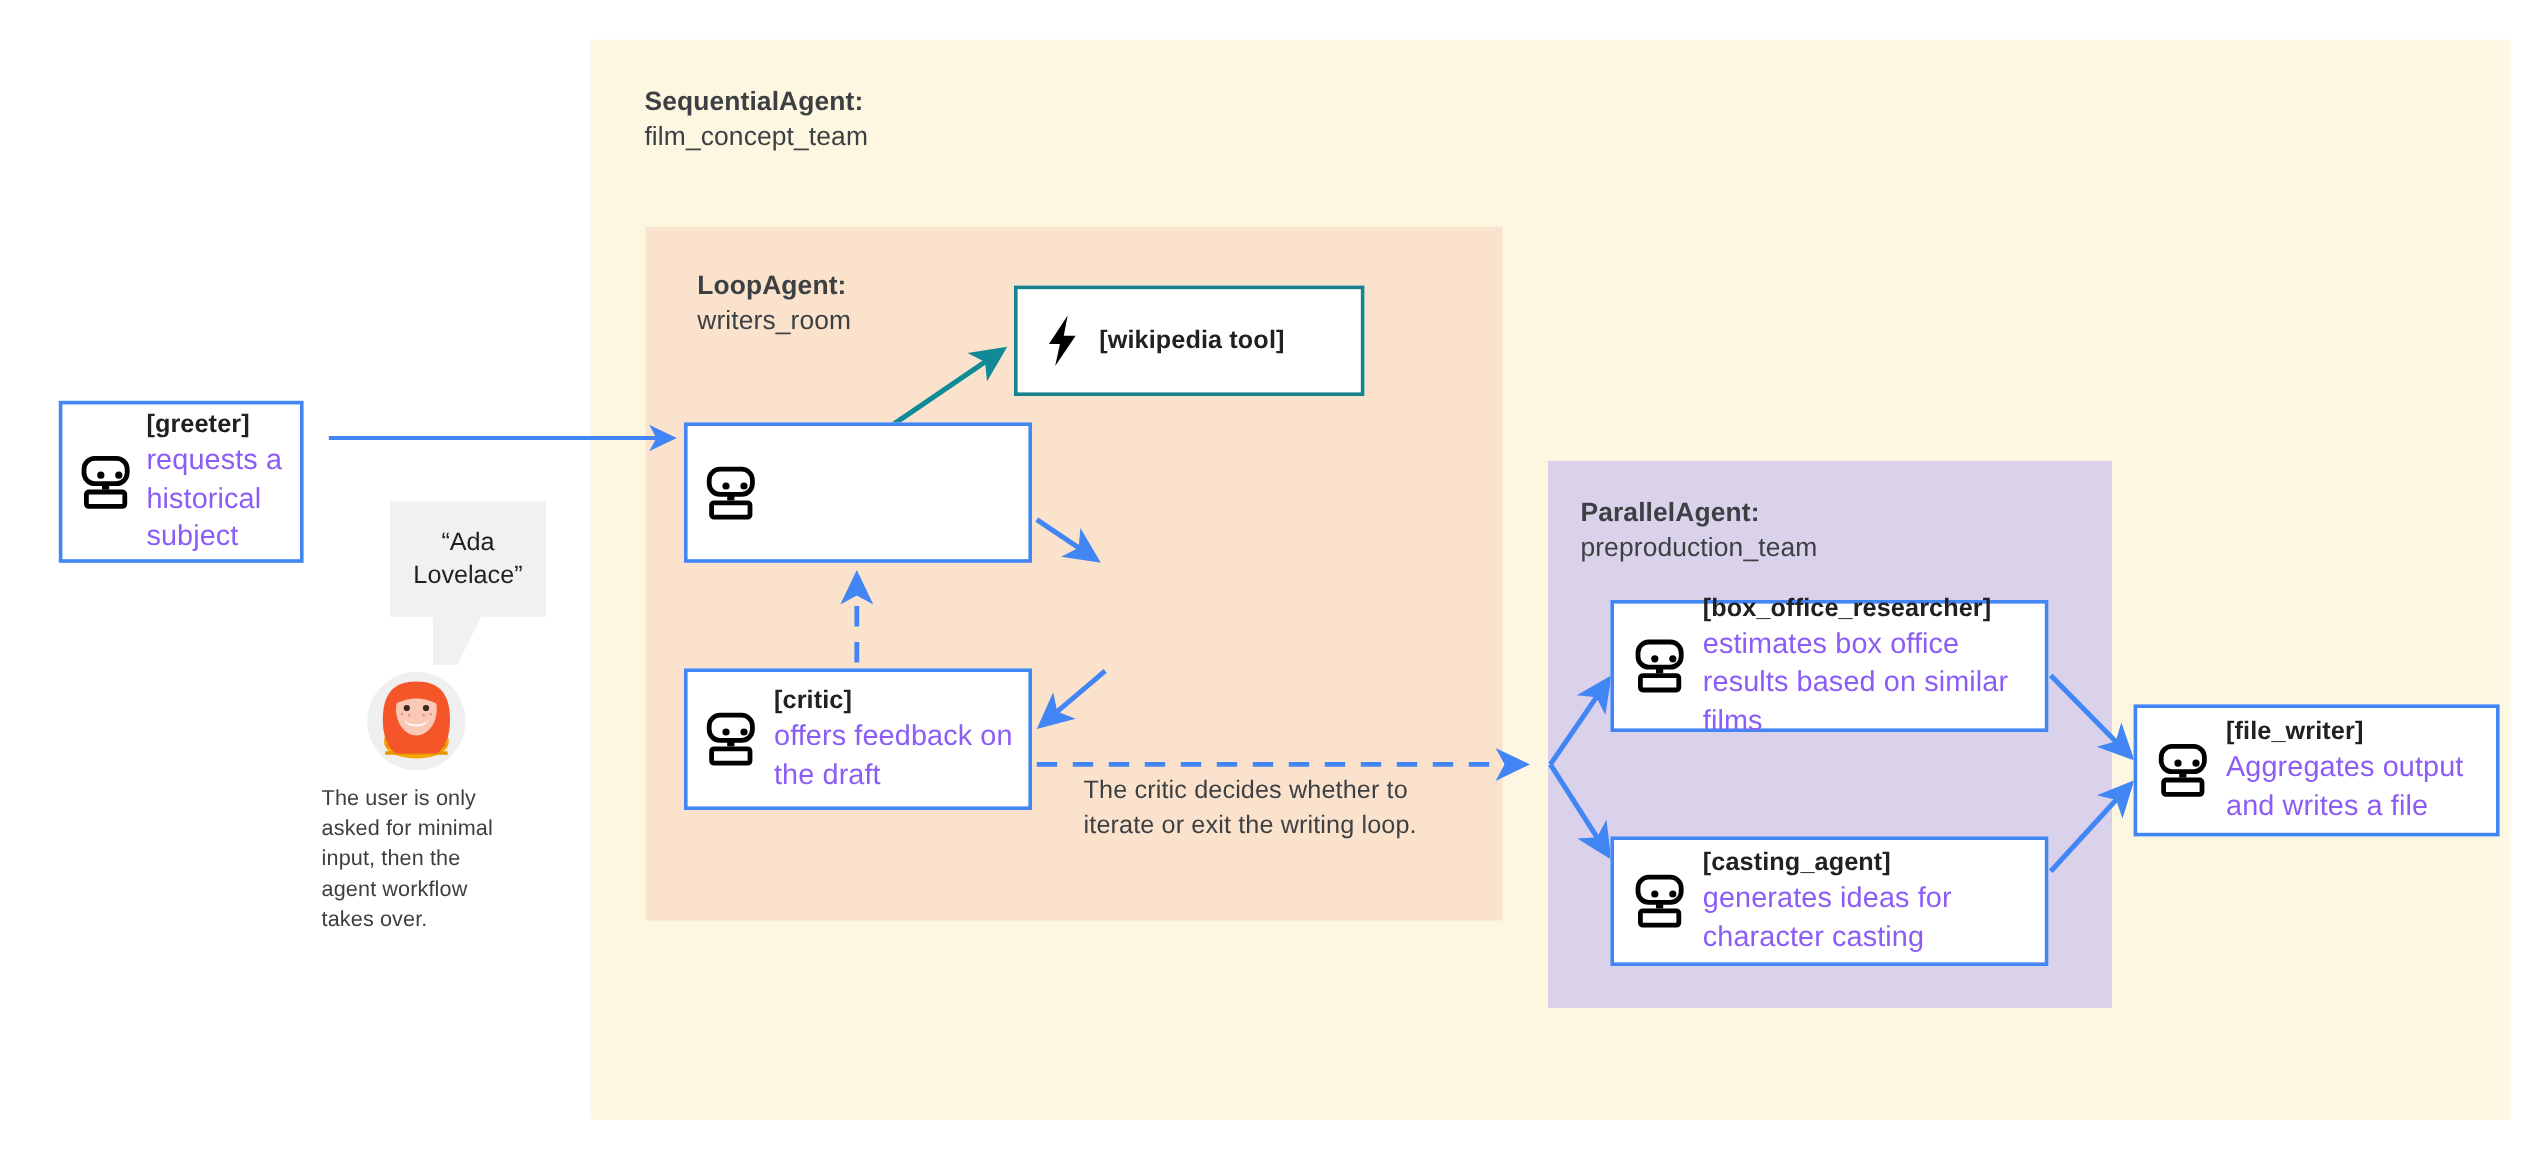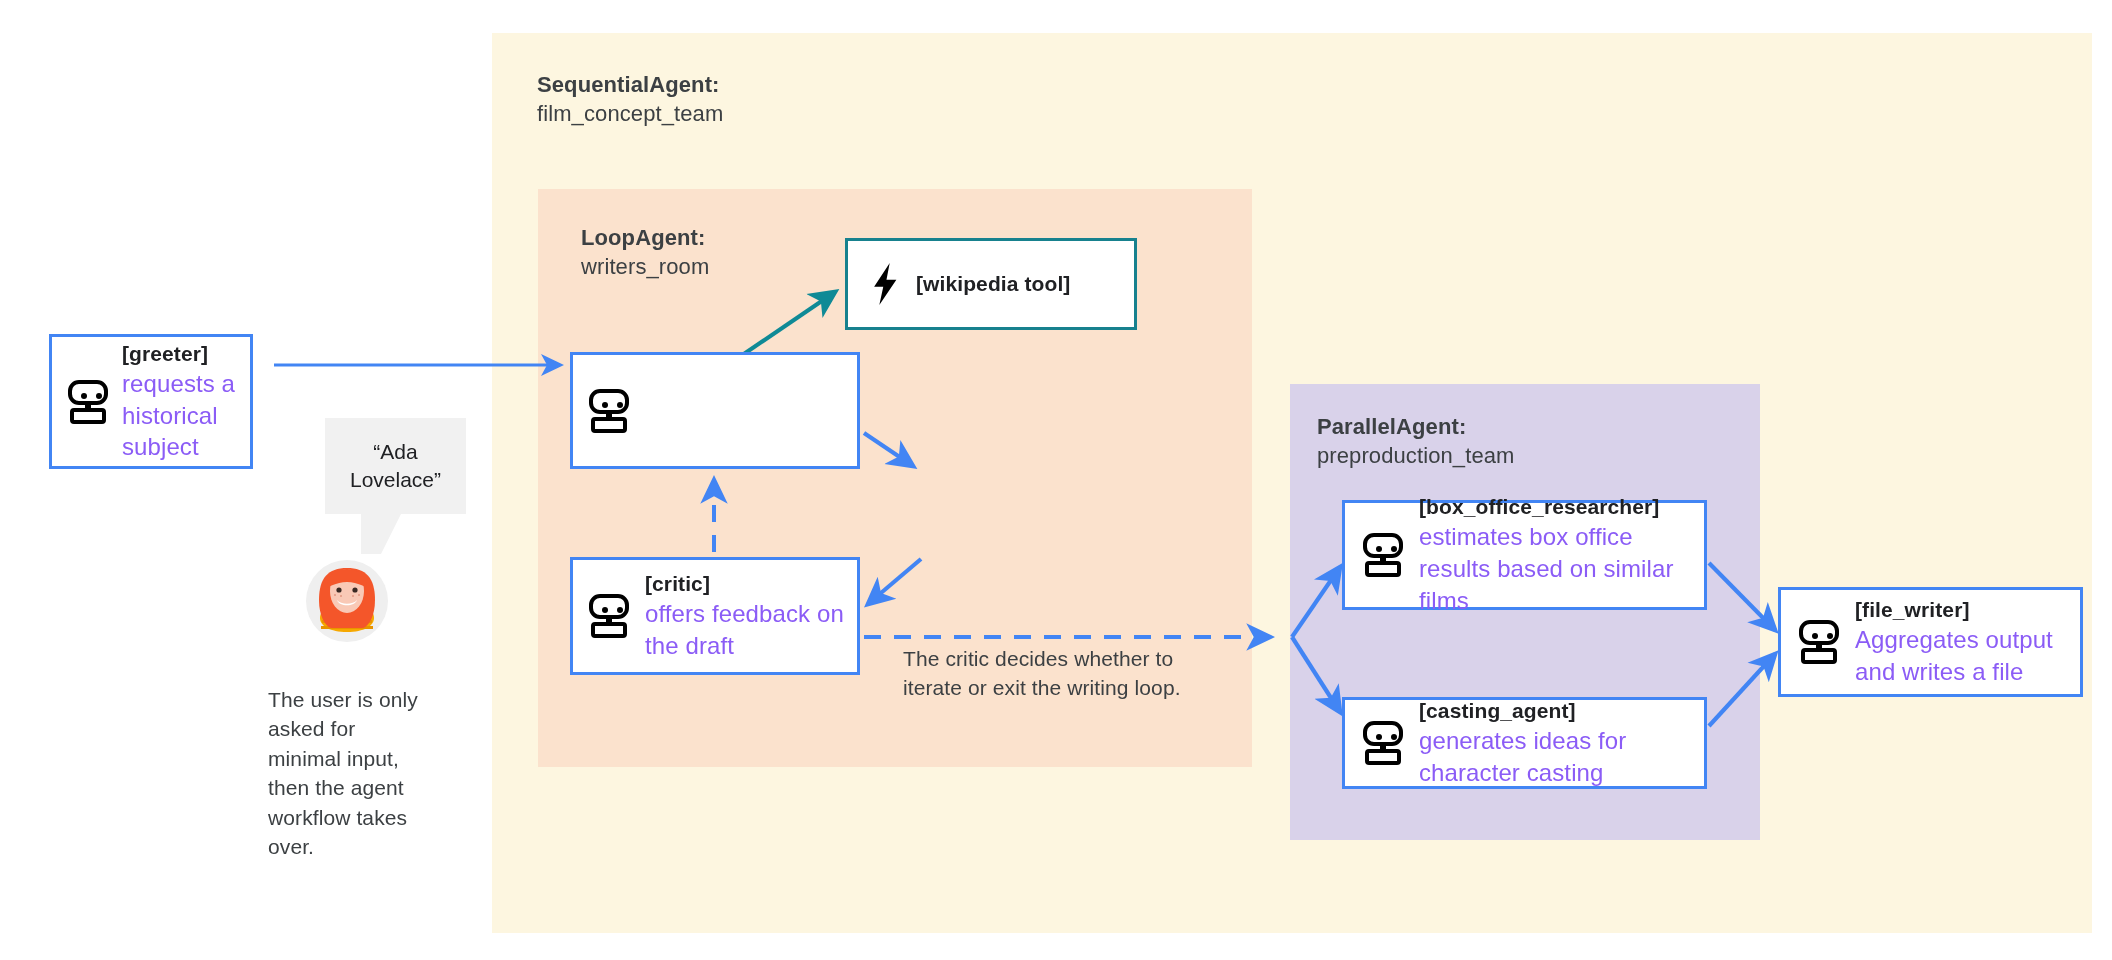--- a/index.html
+++ b/index.html
@@ -52,42 +52,42 @@
 
   .bolt{width:30px;height:42px;display:block;}
 
   
   #n-greeter{left:49px;top:334px;width:204px;height:135px;padding:0 14px 0 16px;gap:14px;}
   #n-wikipedia{left:845px;top:238px;width:292px;height:92px;padding:0 14px 0 22px;gap:16px;}
   #n-researcher{left:570px;top:352px;width:290px;height:117px;padding:0 10px 0 16px;gap:16px;}
   #n-screenwriter{left:920px;top:440px;width:288px;height:118px;padding:0 10px 0 22px;gap:16px;}
   #n-critic{left:570px;top:557px;width:290px;height:118px;padding:0 10px 0 16px;gap:16px;}
   #n-boxoffice{left:1342px;top:500px;width:365px;height:110px;padding:0 10px 0 18px;gap:16px;}
-  #n-casting{left:1342px;top:697px;width:365px;height:92px;padding:0 10px 0 18px;gap:16px;}
+  #n-casting{left:1342px;top:697px;width:365px;height:108px;padding:0 10px 0 18px;gap:16px;}
   #n-filewriter{left:1778px;top:587px;width:305px;height:110px;padding:0 10px 0 18px;gap:16px;}
 
   
   #bubble{
-    position:absolute;left:325px;top:418px;width:141px;height:96px;
+    position:absolute;left:325px;top:418px;width:130px;height:96px;
     background:#f1f1f1;display:flex;align-items:center;justify-content:flex-end;
   }
   #bubble .q{font-size:21px;line-height:1.34;text-align:center;color:#202124;}
   #bubble:after{
     content:"";position:absolute;left:36px;top:96px;width:0;height:0;
     border-left:20px solid #f1f1f1;border-right:20px solid transparent;
     border-top:40px solid #f1f1f1;
   }
 
   
   #avatar{position:absolute;left:306px;top:560px;width:82px;height:82px;}
 
   
   #caption{
-    position:absolute;left:268px;top:685px;width:160px;
-    font-size:21px;line-height:1.40;color:#3c4043;letter-spacing:.1px;
+    position:absolute;left:268px;top:653px;width:160px;
+    font-size:18px;line-height:1.40;color:#3c4043;letter-spacing:.1px;
   }
   
   #loop-note{
     position:absolute;left:903px;top:645px;width:300px;
     font-size:21px;line-height:1.38;color:#3c4043;letter-spacing:.1px;
   }
 
   #edges{position:absolute;left:0;top:0;width:2112px;height:960px;pointer-events:none;}
 </style>
 </head>

